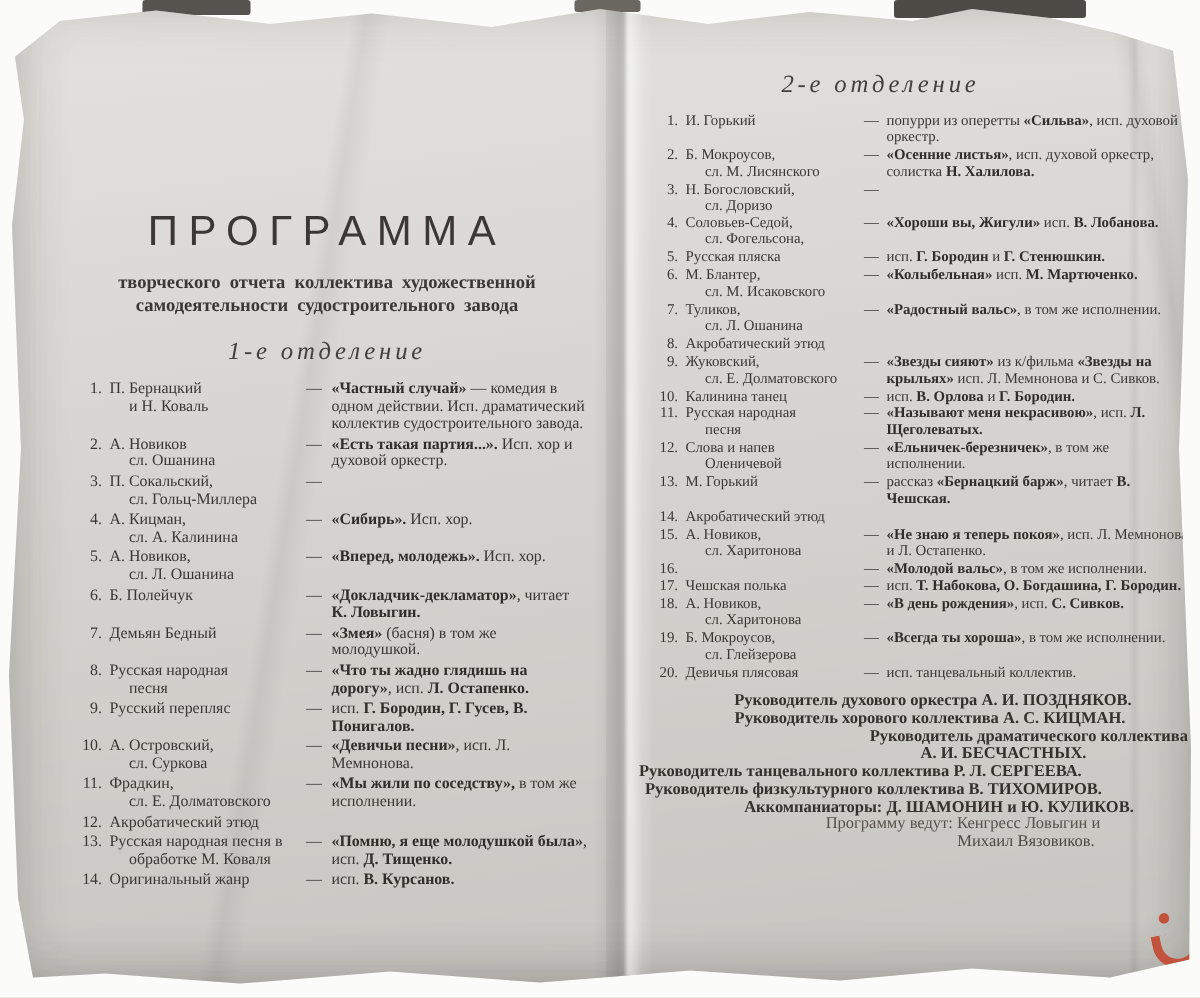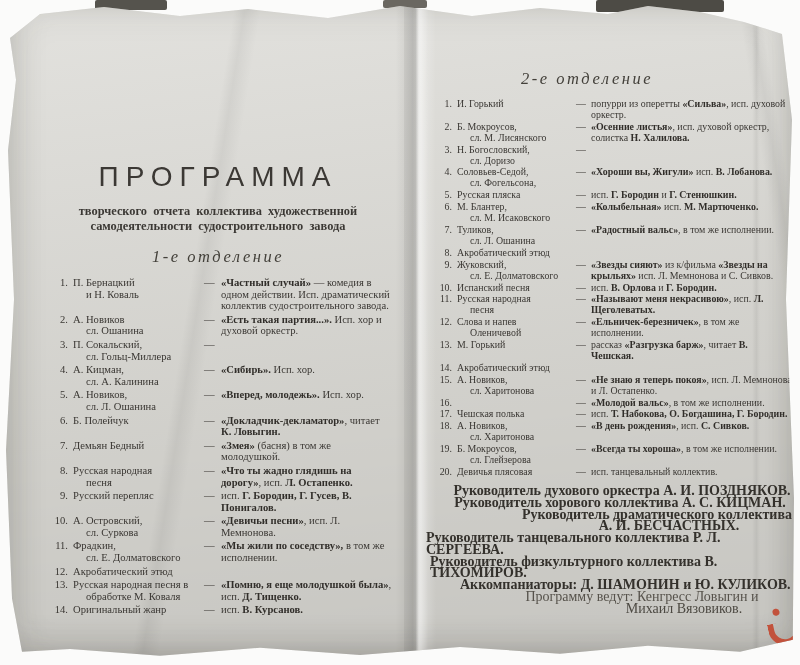--- a/index.html
+++ b/index.html
@@ -36,21 +36,21 @@
       inset 0 0 46px rgba(60,58,50,0.14),
       inset 0 -22px 30px rgba(60,58,50,0.16),
       inset 22px 0 30px rgba(60,58,50,0.08),
       inset -14px 0 22px rgba(60,58,50,0.08);
   }
   .fold-line{position:absolute;left:404px;top:0;bottom:0;width:24px;
     background:linear-gradient(90deg, rgba(0,0,0,0.05), rgba(0,0,0,0.10) 48%, rgba(255,255,255,0.4) 62%, rgba(0,0,0,0));}
   .crease-right{position:absolute;left:752px;top:0;bottom:0;width:8px;
     background:linear-gradient(90deg, rgba(0,0,0,0), rgba(0,0,0,0.06) 55%, rgba(0,0,0,0));}
 
-  .page{position:absolute;color:#3a3733;margin-top:23px;}
+  .page{position:absolute;color:#3a3733;}
   .page-left{left:44px;top:138px;width:348px;}
   .page-right{left:426px;top:46px;width:366px;}
 
   .title{
     text-align:center;font-family:"Liberation Sans", sans-serif;
     font-size:28px;letter-spacing:7px;color:#3b3834;font-weight:400;
   }
   .subtitle{margin-top:11px;text-align:center;font-weight:700;
     font-size:12.4px;line-height:15px;color:#3b3834;word-spacing:3px;}
   .section-label{
@@ -68,29 +68,29 @@
   .page-right .num{width:26px;}
   .author{flex:none;white-space:pre-line;padding-left:13px;text-indent:-13px;}
   .page-left  .author{width:118px;}
   .page-right .author{width:106px;}
   .dash{flex:none;text-align:left;}
   .page-left  .dash{width:17px;}
   .page-right .dash{width:15px;}
   .desc{flex:1;}
   .b{font-weight:700;color:#312e2a;}
 
-  .footer{margin-top:7px;font-weight:700;font-size:14px;line-height:11.8px;color:#34312c;font-family:Liberation Serif, serif;}
+  .footer{margin-top:7px;font-weight:700;font-size:11px;line-height:11.8px;color:#34312c;font-family:Liberation Serif, serif;}
   .footer-line{width:100%;}
   .fl1{text-align:center;padding-left:26px;box-sizing:border-box;}
   .fl2{text-align:center;padding-left:22px;box-sizing:border-box;}
   .fl3{text-align:right;padding-left:60px;box-sizing:border-box;}
   .fl4{text-align:center;padding-left:120px;box-sizing:border-box;}
   .fl5{text-align:left;}
   .fl6{text-align:left;padding-left:4px;box-sizing:border-box;}
-  .fl7{padding-left:34px;box-sizing:border-box;}
+  .fl7{text-align:center;padding-left:34px;box-sizing:border-box;}
   .fl8{text-align:center;padding-left:66px;box-sizing:border-box;font-weight:400;color:#56524b;}
   .fl9{text-align:center;padding-left:150px;box-sizing:border-box;font-weight:400;color:#4c4942;}
 
   
   .watermark{position:absolute;right:-10px;bottom:14px;width:48px;height:46px;transform:rotate(-12deg);}
   .wm-bowl{position:absolute;left:6px;top:16px;width:34px;height:24px;
     border:6px solid #c2523c;border-top:none;border-radius:0 0 20px 20px;box-sizing:border-box;}
   .wm-dot{position:absolute;left:14px;top:2px;width:7px;height:7px;border-radius:50%;background:#c2523c;}
 </style>
 </head>
@@ -264,21 +264,21 @@
         </div>
         <div class="item">
           <span class="num">9.</span>
           <span class="author">Жуковский,
 сл. Е. Долматовского</span>
           <span class="dash">—</span>
           <span class="desc"><span class="b">«Звезды сияют»</span><span> из к/фильма </span><span class="b">«Звезды на крыльях»</span><span> исп. Л. Мемнонова и С. Сивков.</span></span>
         </div>
         <div class="item">
           <span class="num">10.</span>
-          <span class="author">Испанский песня</span>
+          <span class="author">Калинина танец</span>
           <span class="dash">—</span>
           <span class="desc"><span>исп. </span><span class="b">В. Орлова</span><span> и </span><span class="b">Г. Бородин.</span></span>
         </div>
         <div class="item">
           <span class="num">11.</span>
           <span class="author">Русская народная
 песня</span>
           <span class="dash">—</span>
           <span class="desc"><span class="b">«Называют меня некрасивою»</span><span>, исп. </span><span class="b">Л. Щеголеватых.</span></span>
         </div>
@@ -286,21 +286,21 @@
           <span class="num">12.</span>
           <span class="author">Слова и напев
 Оленичевой</span>
           <span class="dash">—</span>
           <span class="desc"><span class="b">«Ельничек-березничек»</span><span>, в том же исполнении.</span></span>
         </div>
         <div class="item">
           <span class="num">13.</span>
           <span class="author">М. Горький</span>
           <span class="dash">—</span>
-          <span class="desc"><span>рассказ </span><span class="b">«Разгрузка барж»</span><span>, читает </span><span class="b">В. Чешская.</span></span>
+          <span class="desc"><span>рассказ </span><span class="b">«Бернацкий барж»</span><span>, читает </span><span class="b">В. Чешская.</span></span>
         </div>
         <div class="item">
           <span class="num">14.</span>
           <span class="author">Акробатический этюд</span>
           <span class="dash"></span>
           <span class="desc"></span>
         </div>
         <div class="item">
           <span class="num">15.</span>
           <span class="author">А. Новиков,

